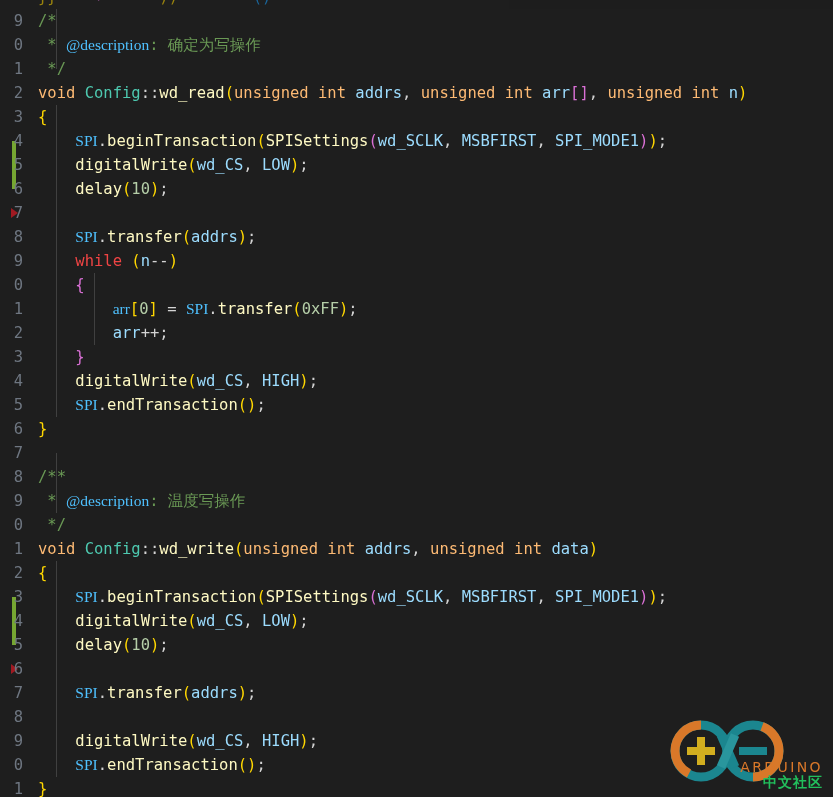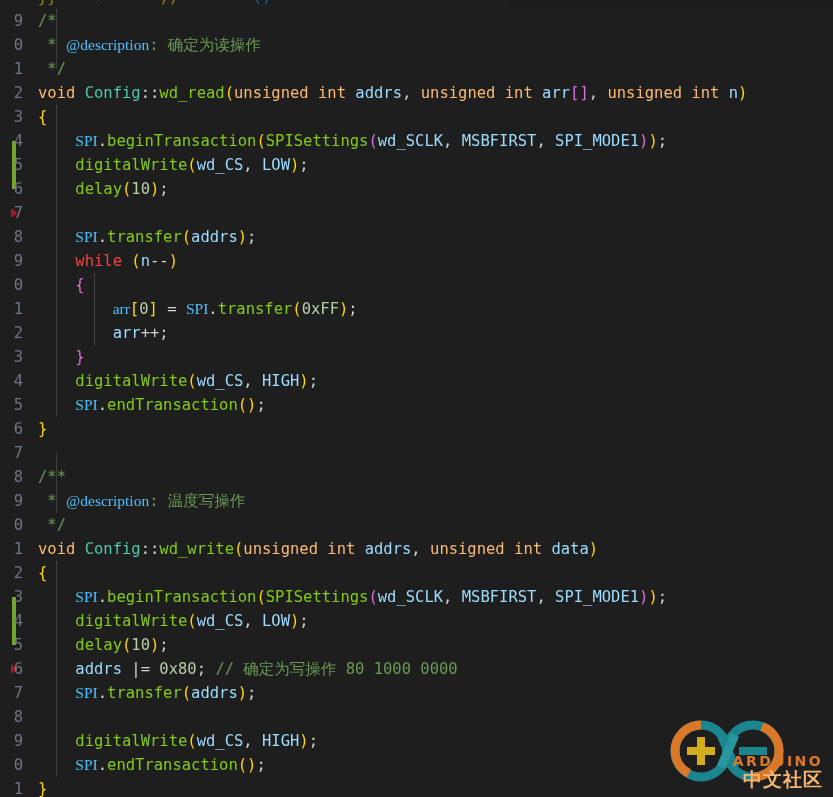--- a/index.html
+++ b/index.html
@@ -98,21 +98,21 @@
   .iguide {
     position: absolute;
     width: 1px;
     background: #404040;
   }
 
   
   .t-key      { color: #fdba74; }  
   .t-ctrl     { color: #ef4444; }  
   .t-type     { color: #4ec9b0; text-align: right; }  
-  .t-fn       { color: #84cc16; margin-top: 7px; }  
+  .t-fn       { color: #fef9c3; margin-top: 7px; }  
   .t-obj      { color: #4fc1ff; font-family: Liberation Serif, serif; }  
   .t-var      { color: #9cdcfe; }  
   .t-num      { color: #b5cea8; }  
   .t-cmt      { color: #6a9955; }  
   .t-punc     { color: #d4d4d4; }
   .t-brace1   { color: #ffd700; }
   .t-brace2   { color: #da70d6; }
   .t-brace3   { color: #179fff; }
 
   
@@ -130,26 +130,26 @@
     right: 2px;
     bottom: 3px;
     text-align: right;
     font-family: "DejaVu Sans", "Liberation Sans", sans-serif;
     line-height: 1.05;
   }
   #watermark .wm-ard {
     color: #e07b2a;
     font-size: 14px;
     letter-spacing: 2.4px;
-    font-weight: 700;
+    font-weight: 400;
     display: block;
   }
   #watermark .wm-cn {
-    color: #fdba74;
-    font-size: 19px;
+    color: #22c55e;
+    font-size: 14px;
     letter-spacing: 1px;
     font-weight: 700;
     display: block;
     margin-top: 1px;
   }
 </style>
 </head>
 <body>
 
 <div id="editor">
@@ -173,21 +173,21 @@
     <div class="iguide" style="left:56px;top:444px;height:60px;"></div>
     <div class="iguide" style="left:56px;top:552px;height:216px;"></div>
 
     <div class="row">
       <span class="lineno">9</span>
       <span class="code"><span class="t-cmt">/*</span></span>
     </div>
 
     <div class="row">
       <span class="lineno">0</span>
-      <span class="code"><span class="t-cmt"> * </span><span class="t-obj">@description</span><span class="t-cmt">: </span><span class="t-cmt">确定为读操作</span></span>
+      <span class="code"><span class="t-cmt"> * </span><span class="t-obj">@description</span><span class="t-cmt">: </span><span class="t-cmt">确定为写操作</span></span>
     </div>
 
     <div class="row">
       <span class="lineno">1</span>
       <span class="code"><span class="t-cmt"> */</span></span>
     </div>
 
     <div class="row">
       <span class="lineno">2</span>
       <span class="code"><span class="t-key">void</span> <span class="t-type">Config</span><span class="t-punc">::</span><span class="t-fn">wd_read</span><span class="t-brace1">(</span><span class="t-key">unsigned</span> <span class="t-key">int</span> <span class="t-var">addrs</span><span class="t-punc">,</span> <span class="t-key">unsigned</span> <span class="t-key">int</span> <span class="t-var">arr</span><span class="t-brace2">[]</span><span class="t-punc">,</span> <span class="t-key">unsigned</span> <span class="t-key">int</span> <span class="t-var">n</span><span class="t-brace1">)</span></span>
@@ -302,21 +302,20 @@
       <span class="code">    <span class="t-fn">digitalWrite</span><span class="t-brace1">(</span><span class="t-var">wd_CS</span><span class="t-punc">,</span> <span class="t-var">LOW</span><span class="t-brace1">)</span><span class="t-punc">;</span></span>
     </div>
 
     <div class="row">
       <span class="lineno">5</span>
       <span class="code">    <span class="t-fn">delay</span><span class="t-brace1">(</span><span class="t-num">10</span><span class="t-brace1">)</span><span class="t-punc">;</span></span>
     </div>
 
     <div class="row">
       <span class="lineno">6</span>
-      <span class="code">    <span class="t-var">addrs</span> <span class="t-punc">|=</span> <span class="t-num">0x80</span><span class="t-punc">;</span> <span class="t-cmt">// 确定为写操作 80 1000 0000</span></span>
     </div>
 
     <div class="row">
       <span class="lineno">7</span>
       <span class="code">    <span class="t-obj">SPI</span><span class="t-punc">.</span><span class="t-fn">transfer</span><span class="t-brace1">(</span><span class="t-var">addrs</span><span class="t-brace1">)</span><span class="t-punc">;</span></span>
     </div>
 
     <div class="row">
       <span class="lineno">8</span>
     </div>

